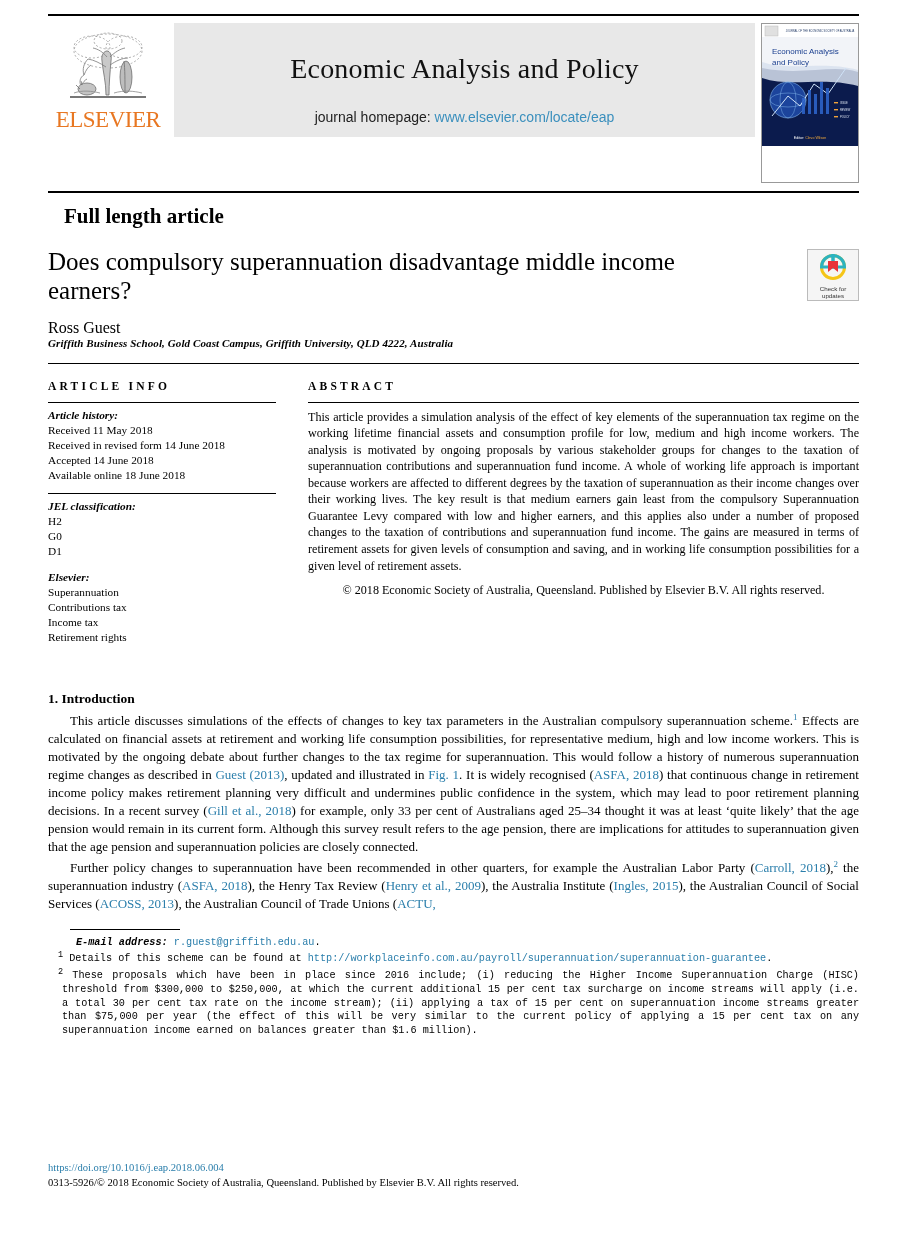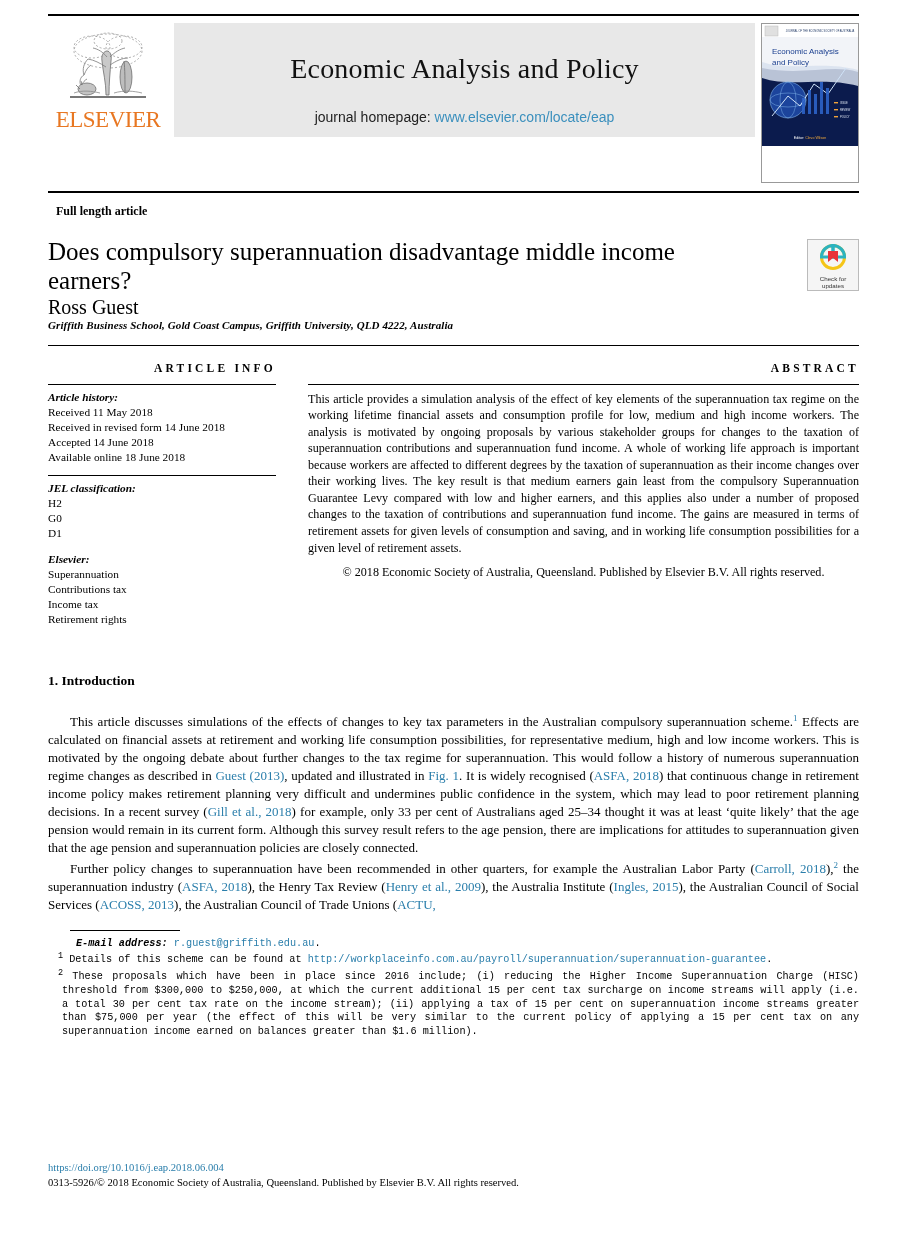--- a/index.html
+++ b/index.html
@@ -103,39 +103,39 @@
     background: #ffffff;
   }
 
   
   .rule-thick { border-top: 2px solid #000; margin-top: 8px; }
   .rule-thin  { border-top: 1px solid #000; }
 
   .art-type {
     font-family: "Liberation Serif", serif;
     font-weight: bold;
-    font-size: 12px;
-    margin: 11px 0 0 8px;
+    font-size: 21px;
+    margin: 11px 0 0 16px;
   }
   .title-row {
     display: flex;
     align-items: flex-start;
     margin-top: 18px;
   }
   .title-block { flex: 1 1 auto; padding-right: 20px; }
   .art-title {
     font-size: 25px;
     line-height: 1.17;
     margin: 0;
     font-weight: normal;
     max-width: 640px;
   }
   .authors {
-    font-size: 20px;
-    margin-top: 0;
+    font-size: 16px;
+    margin-top: 13px;
   }
   .affil {
     font-style: italic;
     font-weight: bold;
     font-size: 11px;
     letter-spacing: 0.1px;
   }
   .crossmark {
     flex: 0 0 52px;
     width: 52px;
@@ -163,21 +163,20 @@
   }
   .col-info { flex: 0 0 228px; width: 228px; }
   .col-abs  { flex: 1 1 auto; }
 
   .sechead {
     font-family: "Liberation Serif", serif;
     font-weight: bold;
     font-size: 11.5px;
     letter-spacing: 3.2px;
     margin-bottom: 10px;
-    text-align: right;
   }
   .hr-black { border-top: 1.5px solid #000; }
 
   .info-body { font-size: 11.3px; line-height: 1.33; padding-top: 5px; }
   .info-lab { font-style: italic; font-weight: bold; }
   .info-sep { border-top: 1.2px solid #000; margin: 10px 0 5px 0; }
 
   .abs-body {
     font-size: 12.1px;
     line-height: 1.37;
@@ -191,21 +190,21 @@
   }
 
   
   .body-sec {
     margin-top: 46px;
   }
   .h2 {
     font-family: "Liberation Serif", serif;
     font-weight: bold;
     font-size: 13.5px;
-    margin: 0 0 23px 0;
+    margin: 0 0 4px 0;
   }
   p.para {
     font-size: 13px;
     line-height: 1.38;
     text-align: justify;
     margin: 0 0 2px 0;
     text-indent: 22px;
   }
   a.lnk, .lnk { color: #2a7eab; text-decoration: none; }
   sup.fn { font-size: 9px; color: #2a7eab; vertical-align: super; }

